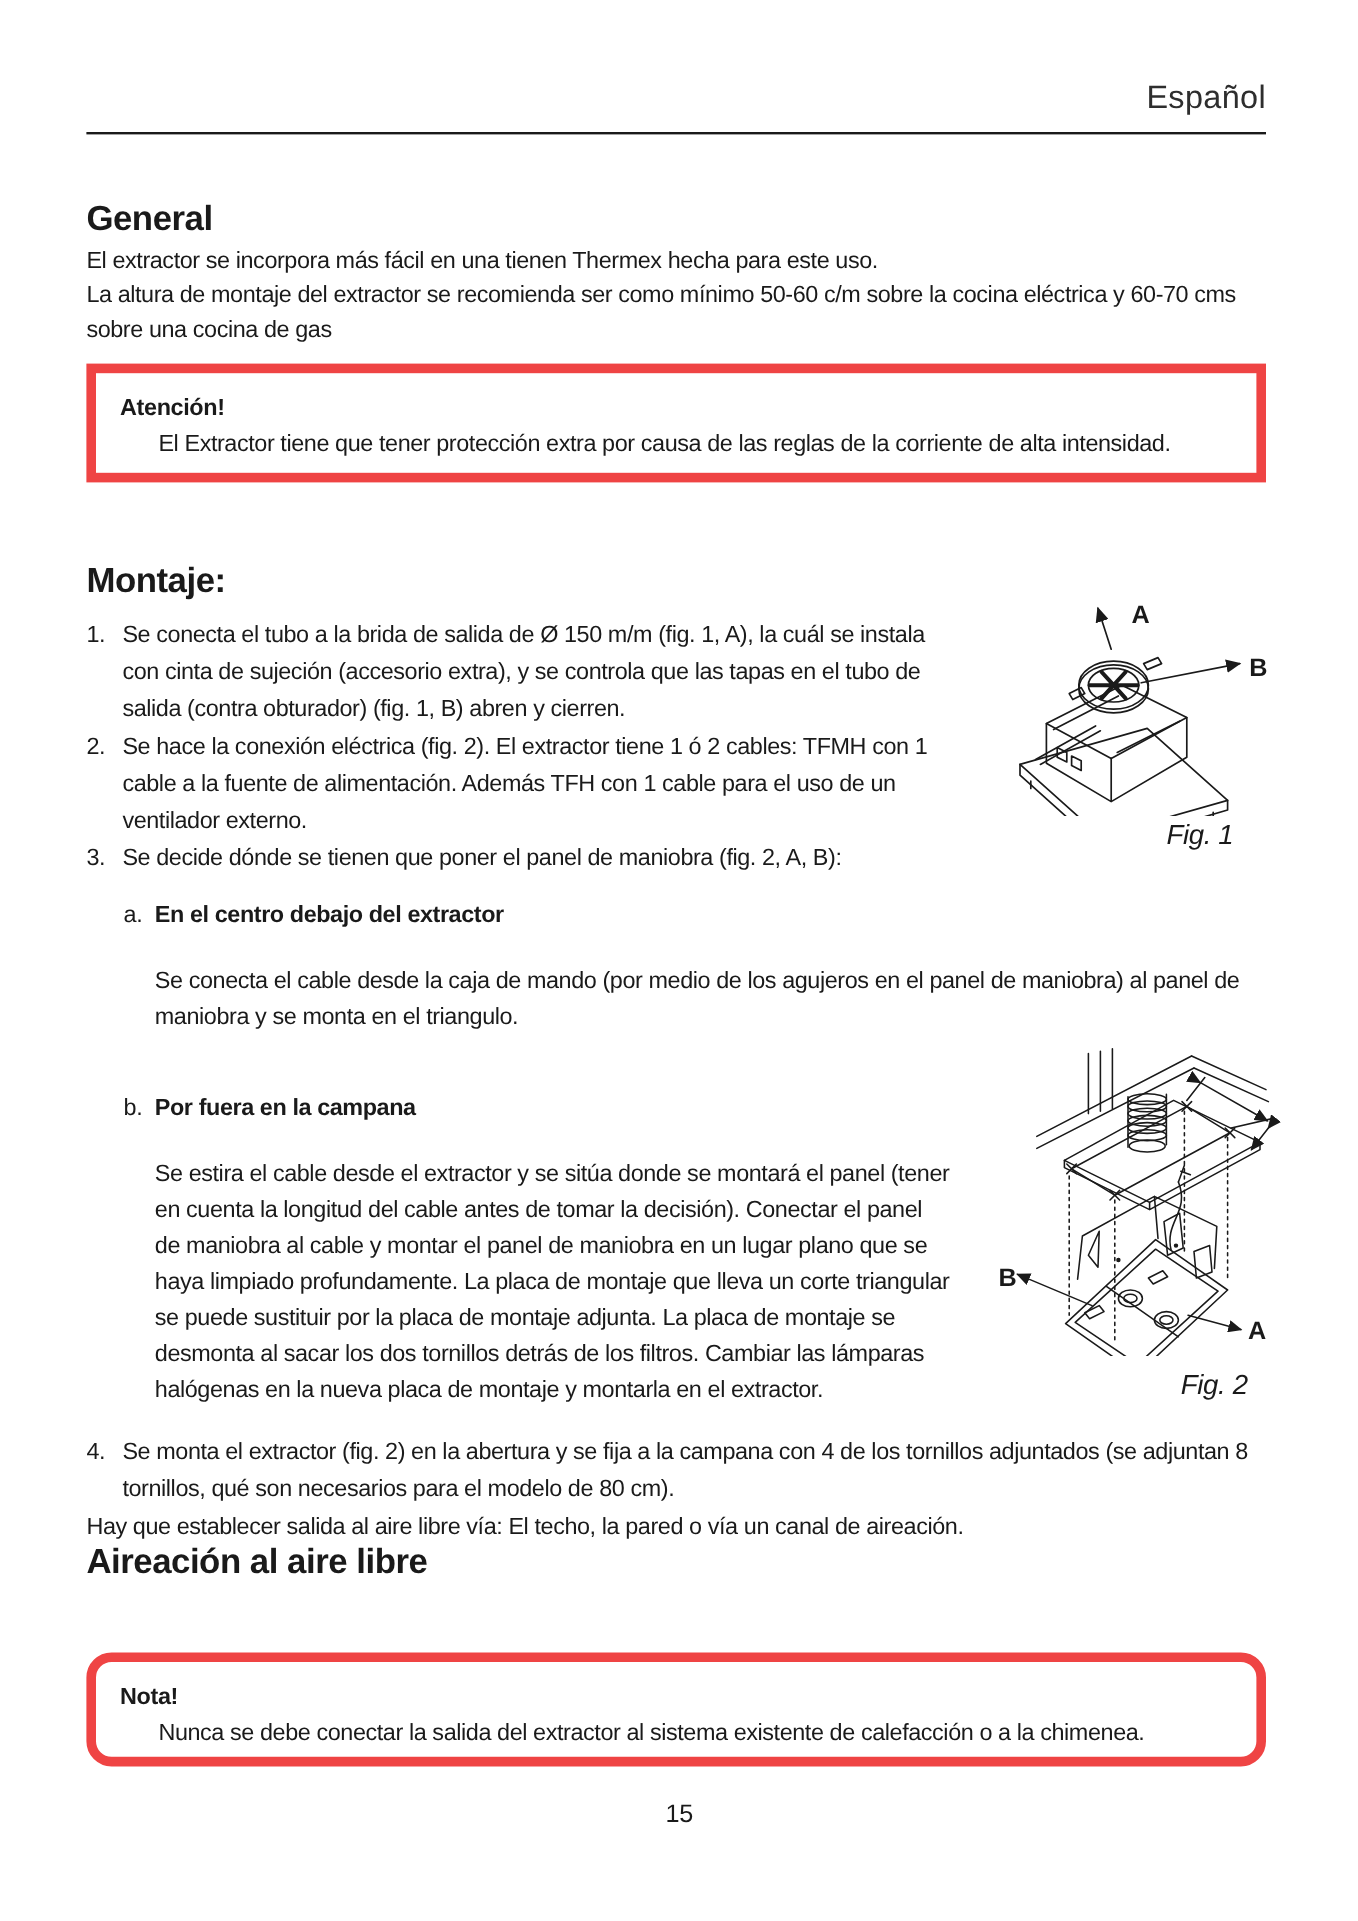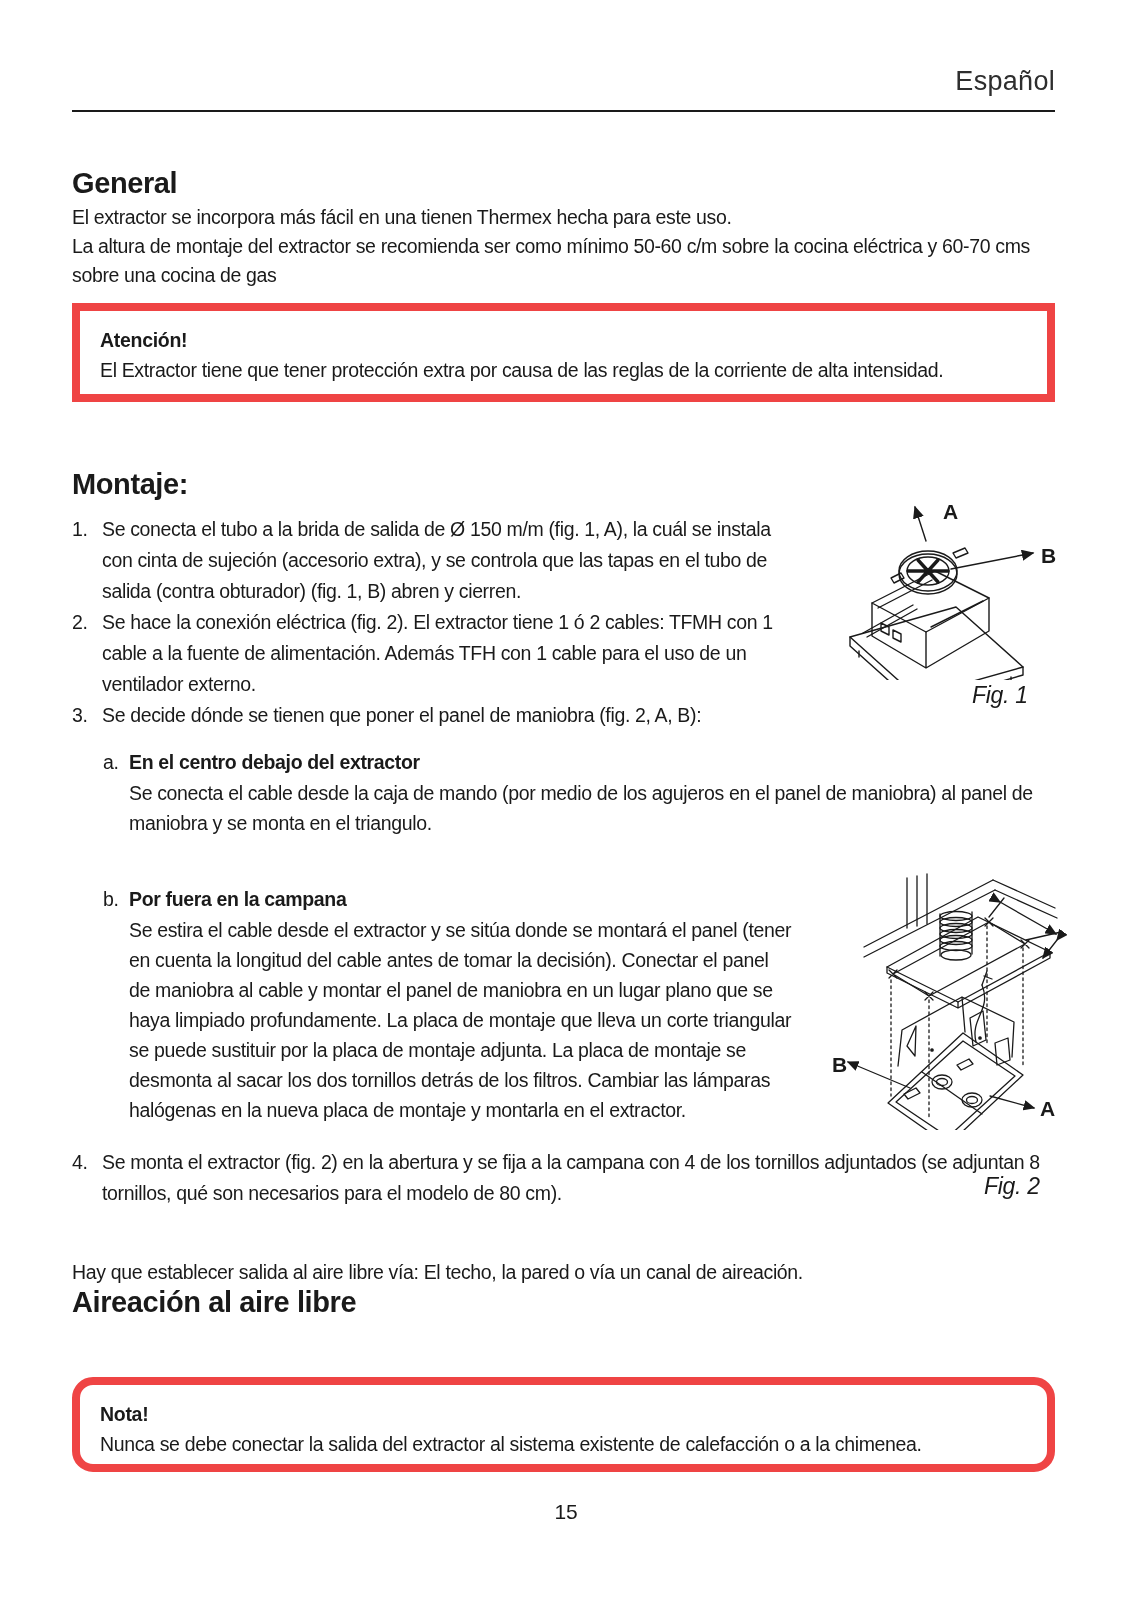--- a/index.html
+++ b/index.html
@@ -11,42 +11,42 @@
   .abs{position:absolute;}
   .lang{top:66px;right:77px;font-size:27px;font-weight:300;letter-spacing:.3px;color:#2e2e2e;}
   .rule{top:110px;left:72px;width:983px;height:2px;background:#1a1a1a;}
   .h1{font-size:29px;font-weight:700;letter-spacing:-.4px;line-height:34px;}
   .h-general{top:166px;left:72px;}
   .body-t{font-size:19.5px;line-height:29px;letter-spacing:-.35px;}
   .gen-p{top:203px;left:72px;width:983px;}
   .note-box{left:72px;width:983px;border:8px solid #ef4444;box-sizing:border-box;padding:14px 20px;}
   .attention{top:303px;height:99px;}
   .nb-title{font-size:19.5px;font-weight:700;line-height:30px;letter-spacing:-.3px;}
-  .nb-text{font-size:19.5px;line-height:30px;letter-spacing:-.35px;}
+  .nb-text{font-size:19.5px;line-height:30px;letter-spacing:-.35px;margin-left:32px;}
   .h-montaje{top:447px;left:72px;margin-top:20px;}
   .mlist{top:514px;left:72px;width:983px;}
   .step{display:flex;font-size:19.5px;line-height:31px;letter-spacing:-.35px;}
   .step .num{width:30px;flex:none;}
   .s-narrow{width:700px;}
   .s-wide{width:950px;}
   .sub{display:flex;margin-left:31px;font-size:19.5px;letter-spacing:-.35px;}
   .sub .letter{width:26px;flex:none;line-height:31px;}
   .sub-a{margin-top:16px;}
   .sub-b{margin-top:46px;}
   .sub-title{font-weight:700;line-height:31px;}
-  .sub-text{line-height:30px;}
+  .sub-text{line-height:30px;margin-top:24px;}
   .a-text{width:920px;}
   .b-text{width:665px;}
   .step-4{margin-top:22px;}
   .figure{pointer-events:none;}
   .fig1{top:475px;left:815px;}
   .fig2{top:850px;left:812px;}
   .fig-caption{font-size:23px;font-style:italic;letter-spacing:-.3px;color:#1a1a1a;}
   .cap1{top:682px;left:972px;}
-  .cap2{top:1173px;left:984px;}
+  .cap2{top:1141px;left:984px;}
   .h-aire{top:1285px;left:72px;}
   .aire-p{top:1258px;left:72px;width:983px;}
   .nota{top:1377px;height:95px;border-radius:21px;}
   .pageno{top:1500px;left:0;width:1132px;text-align:center;font-size:21px;letter-spacing:-.2px;}
   svg text{font-family:"Liberation Sans","DejaVu Sans",sans-serif;}
 </style>
 </head>
 <body>
 
 <div class="abs lang">Español</div>

